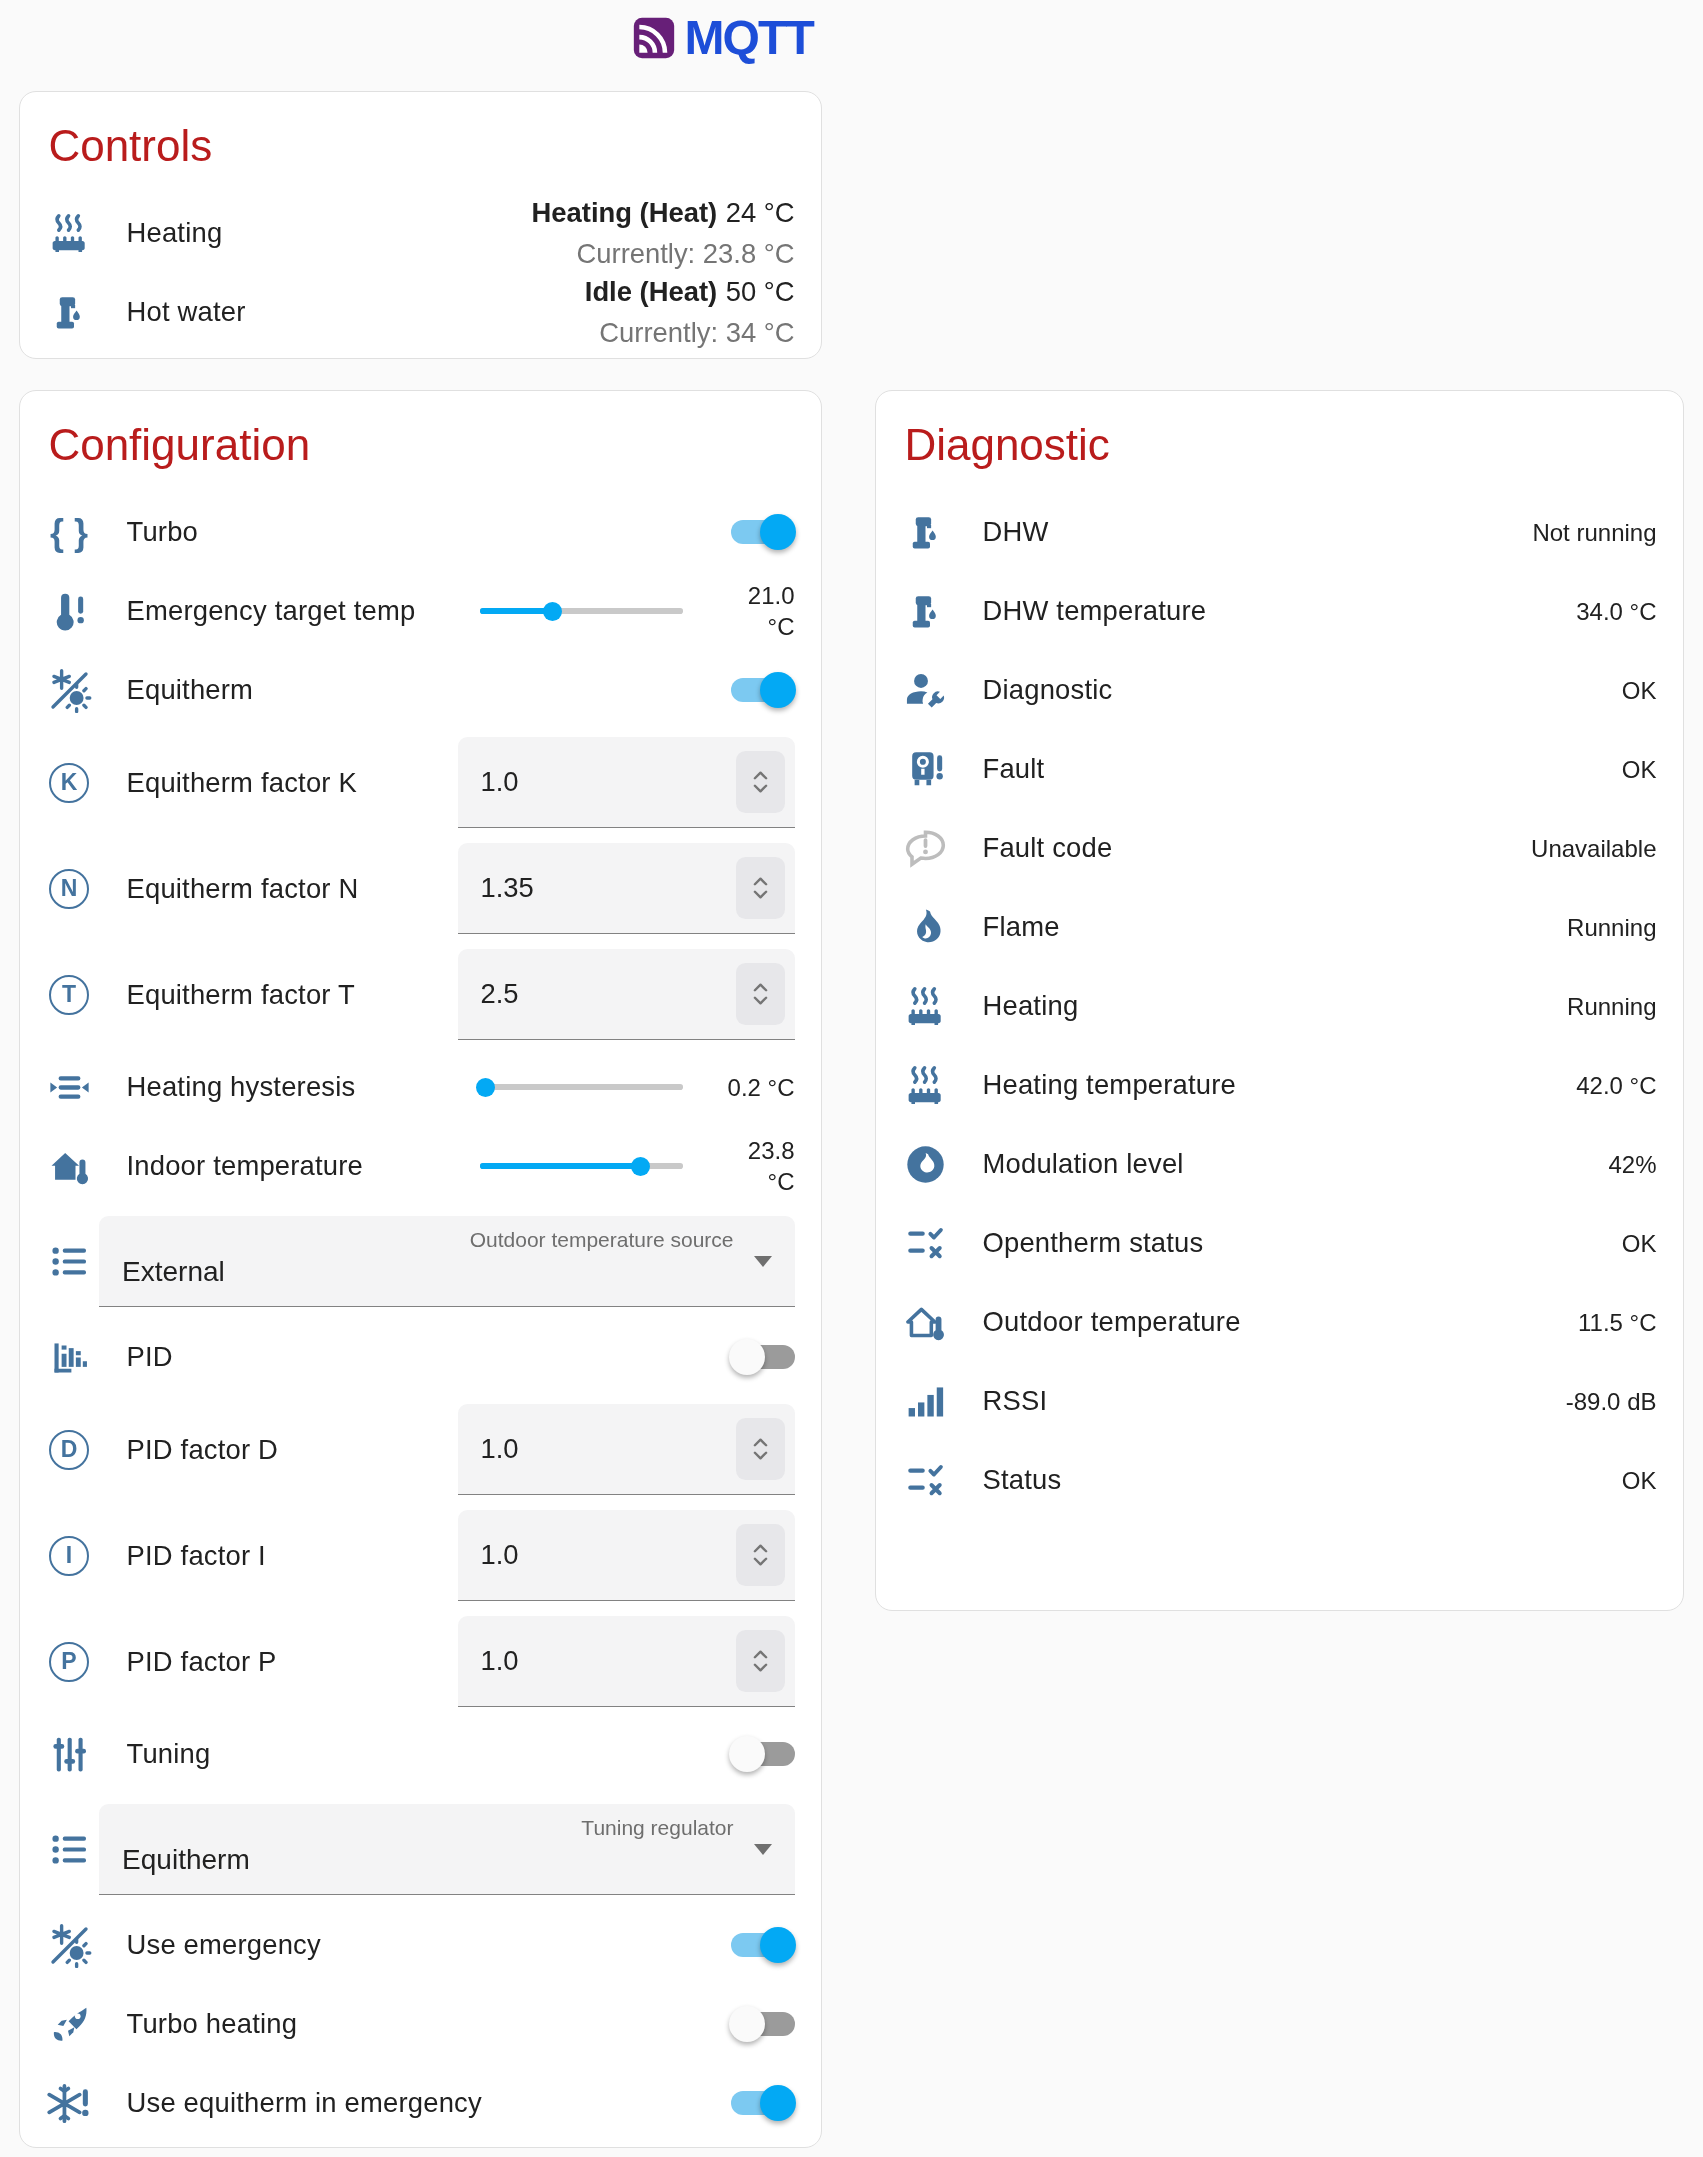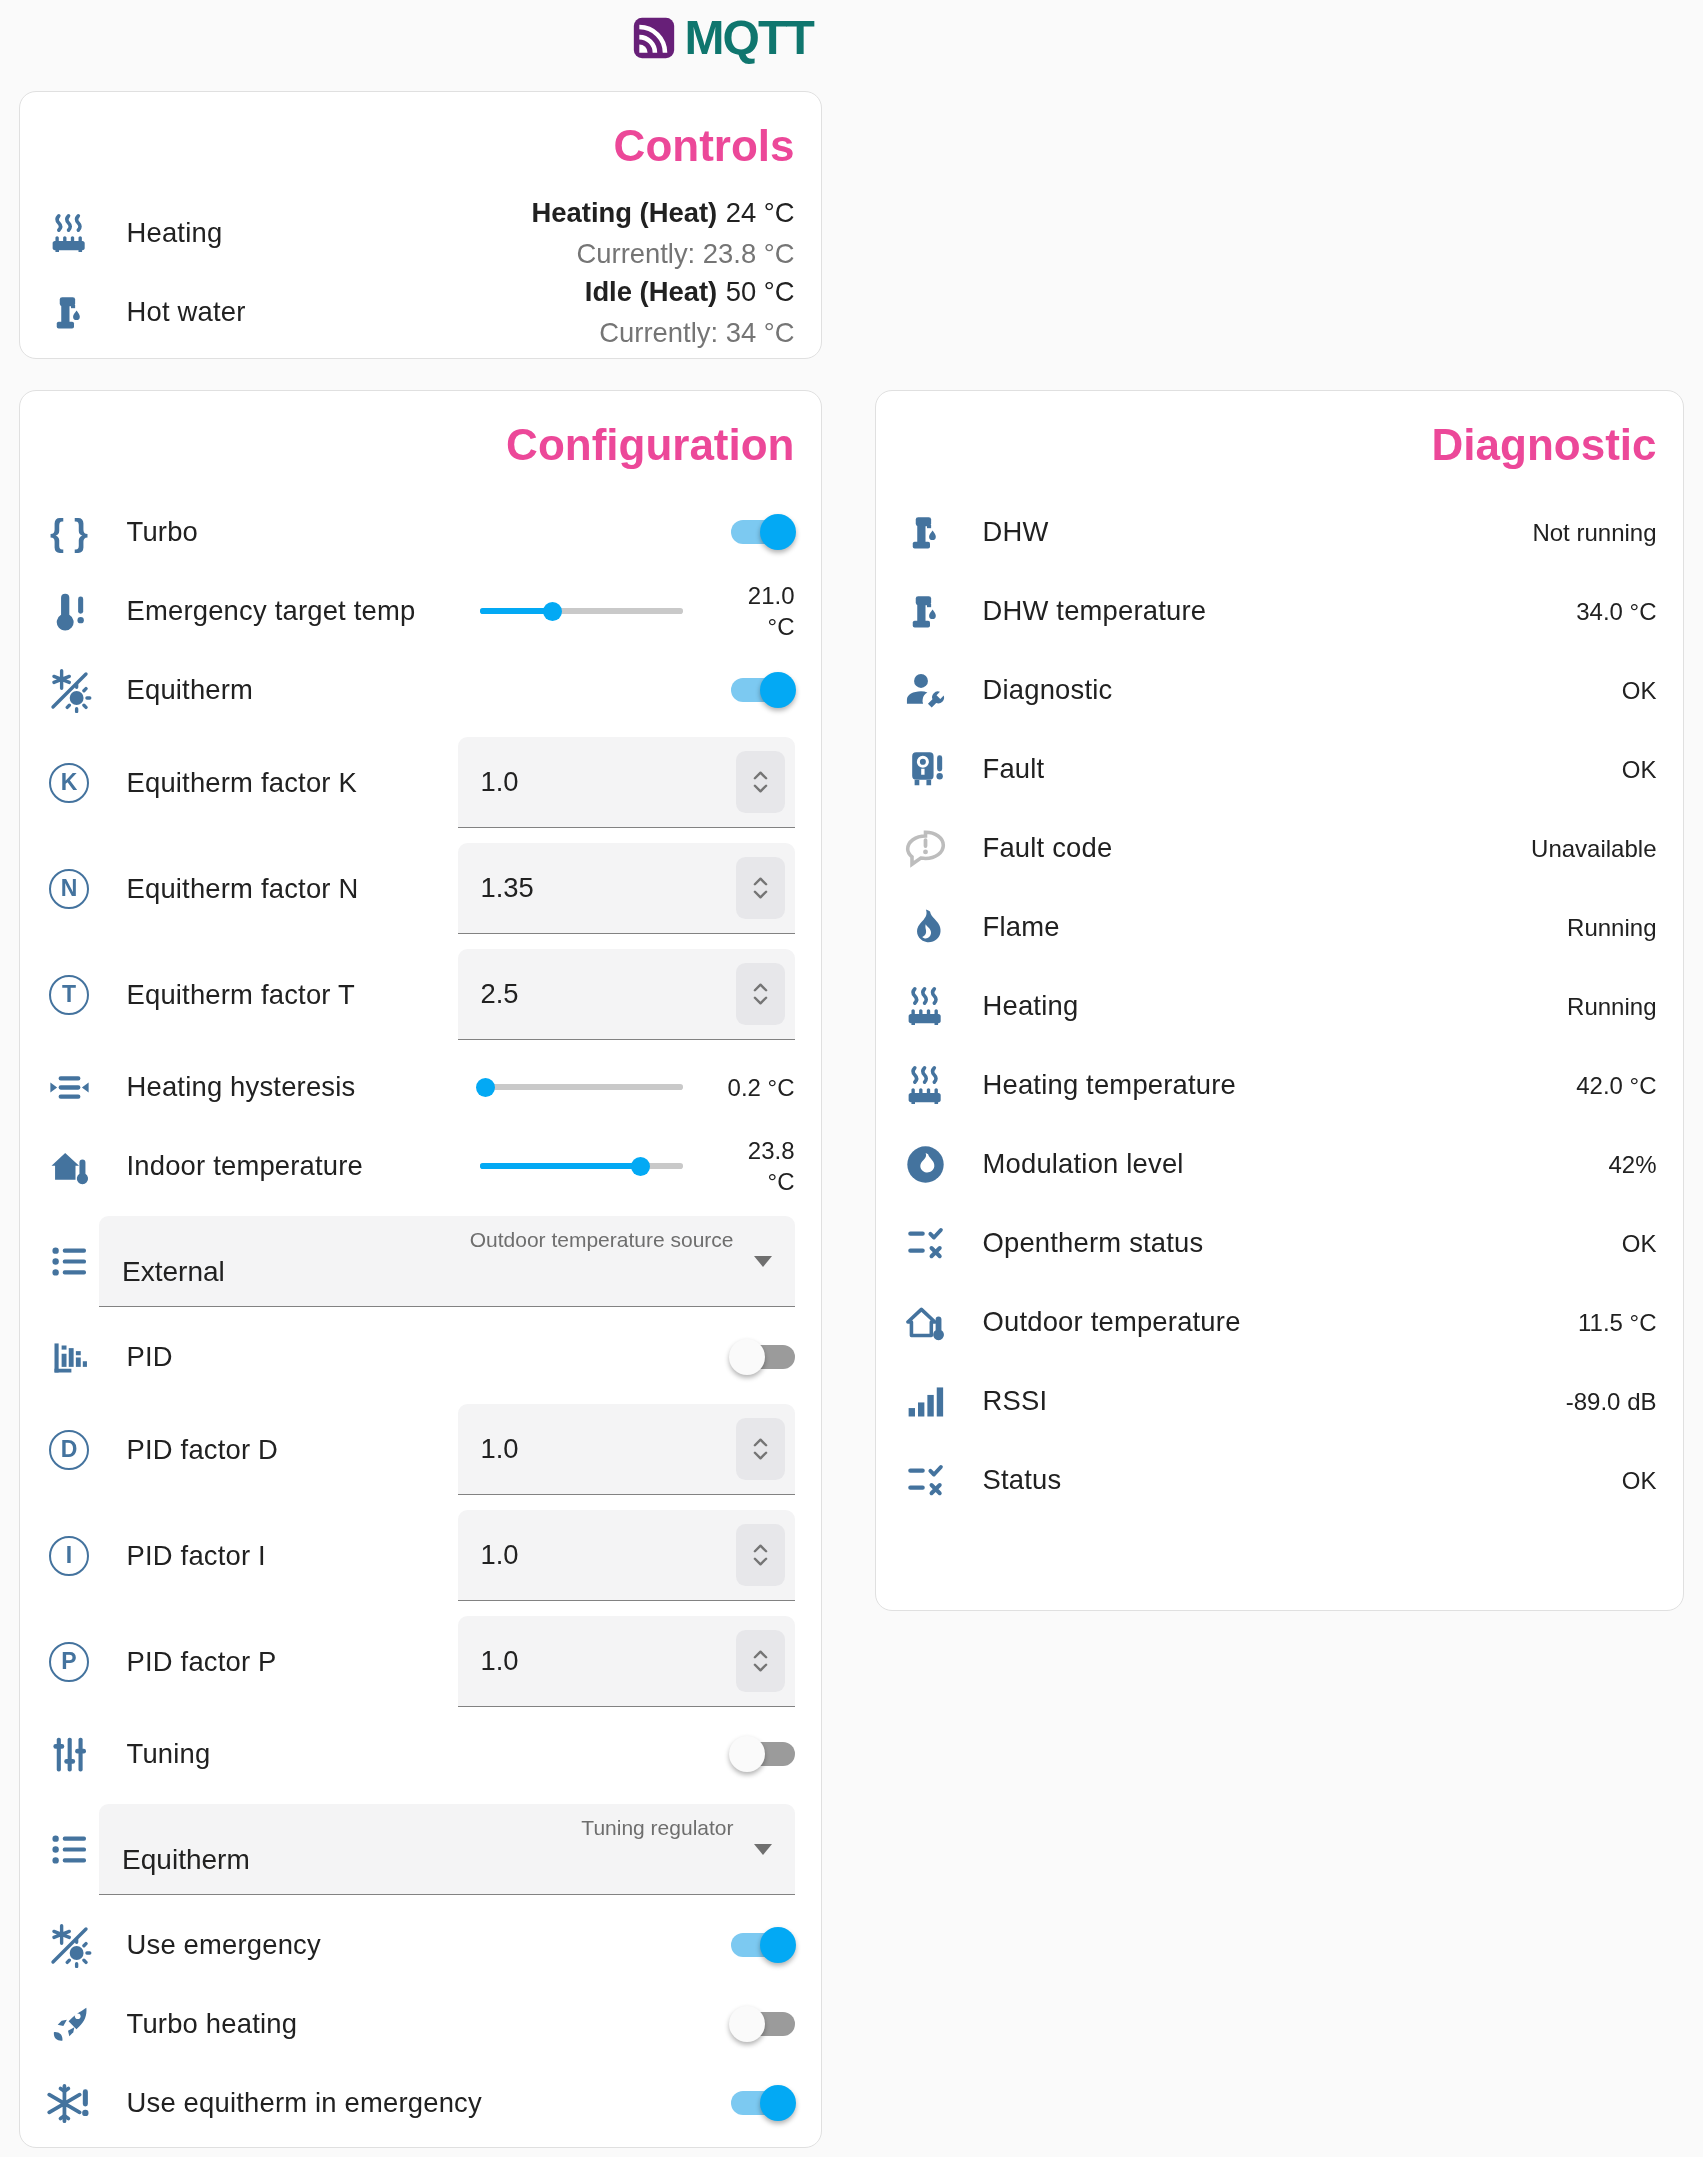--- a/index.html
+++ b/index.html
@@ -8,21 +8,21 @@
     background:#fafafa;color:#212121;
     font-family:"Liberation Sans", sans-serif;
   }
   .card{
     position:absolute;background:#ffffff;border:0.9px solid #e0e0e0;
     border-radius:17px;box-sizing:border-box;padding:23px 26.5px;overflow:hidden;
   }
   #controls-card{left:19px;top:91px;width:803px;height:268px;}
   #config-card{left:19px;top:390px;width:803px;height:1758px;}
   #diag-card{left:875px;top:390px;width:809px;height:1221px;}
-  .card-title{margin:5.7px 0 0 1.9px;font-size:44px;font-weight:700;color:#ec4899;text-align:right;}
+  .card-title{margin:5.7px 0 0 1.9px;font-size:44px;font-weight:400;color:#b91c1c;}
   .rows{margin-top:23px;}
   .row{display:flex;align-items:center;height:79px;}
   .num-row{display:flex;align-items:center;height:106px;}
   .sel-row{display:flex;align-items:center;height:112px;}
   .icon{width:45px;height:45px;flex:none;margin-right:35px;color:#44739e;
         display:flex;align-items:center;justify-content:center;}
   .icon svg{width:45px;height:45px;display:block;}
   .icon.gray{color:#bdbdbd;}
   .sel-row .icon{margin-right:7.6px;}
   .label{flex:1;font-size:27.4px;letter-spacing:0.2px;color:#212121;}
@@ -62,21 +62,21 @@
   .sel-arrow{position:absolute;right:23px;top:40px;width:0;height:0;
              border-left:9.5px solid transparent;border-right:9.5px solid transparent;
              border-top:11.4px solid #6f6f6f;}
   
   .braces{font-size:36px;font-weight:600;color:#44739e;line-height:45px;}
   .circle-letter{width:36px;height:36px;border:2.8px solid #44739e;border-radius:50%;
                  color:#44739e;font-weight:700;font-size:23px;display:flex;
                  align-items:center;justify-content:center;}
   
   #logo{position:absolute;left:632px;top:11.4px;height:53px;display:flex;align-items:center;gap:8.5px;}
-  #logo .logo-text{font-size:48px;font-weight:800;letter-spacing:-1.9px;color:#0f766e;}
+  #logo .logo-text{font-size:48px;font-weight:800;letter-spacing:-1.9px;color:#1d4ed8;}
   .hidden-defs{position:absolute;width:0;height:0;overflow:hidden;}
 </style>
 </head>
 <body>
 
 <svg class="hidden-defs" aria-hidden="true">
   <defs>
     <symbol id="i-radiator" viewBox="0 0 24 24">
       <g fill="none" stroke="currentColor" stroke-width="1.9" stroke-linecap="round">
         <path d="M6.3 2.6c-1.2 1.2-1.2 2.6 0 3.8 1.2 1.2 1.2 2.6 0 3.8"></path>

